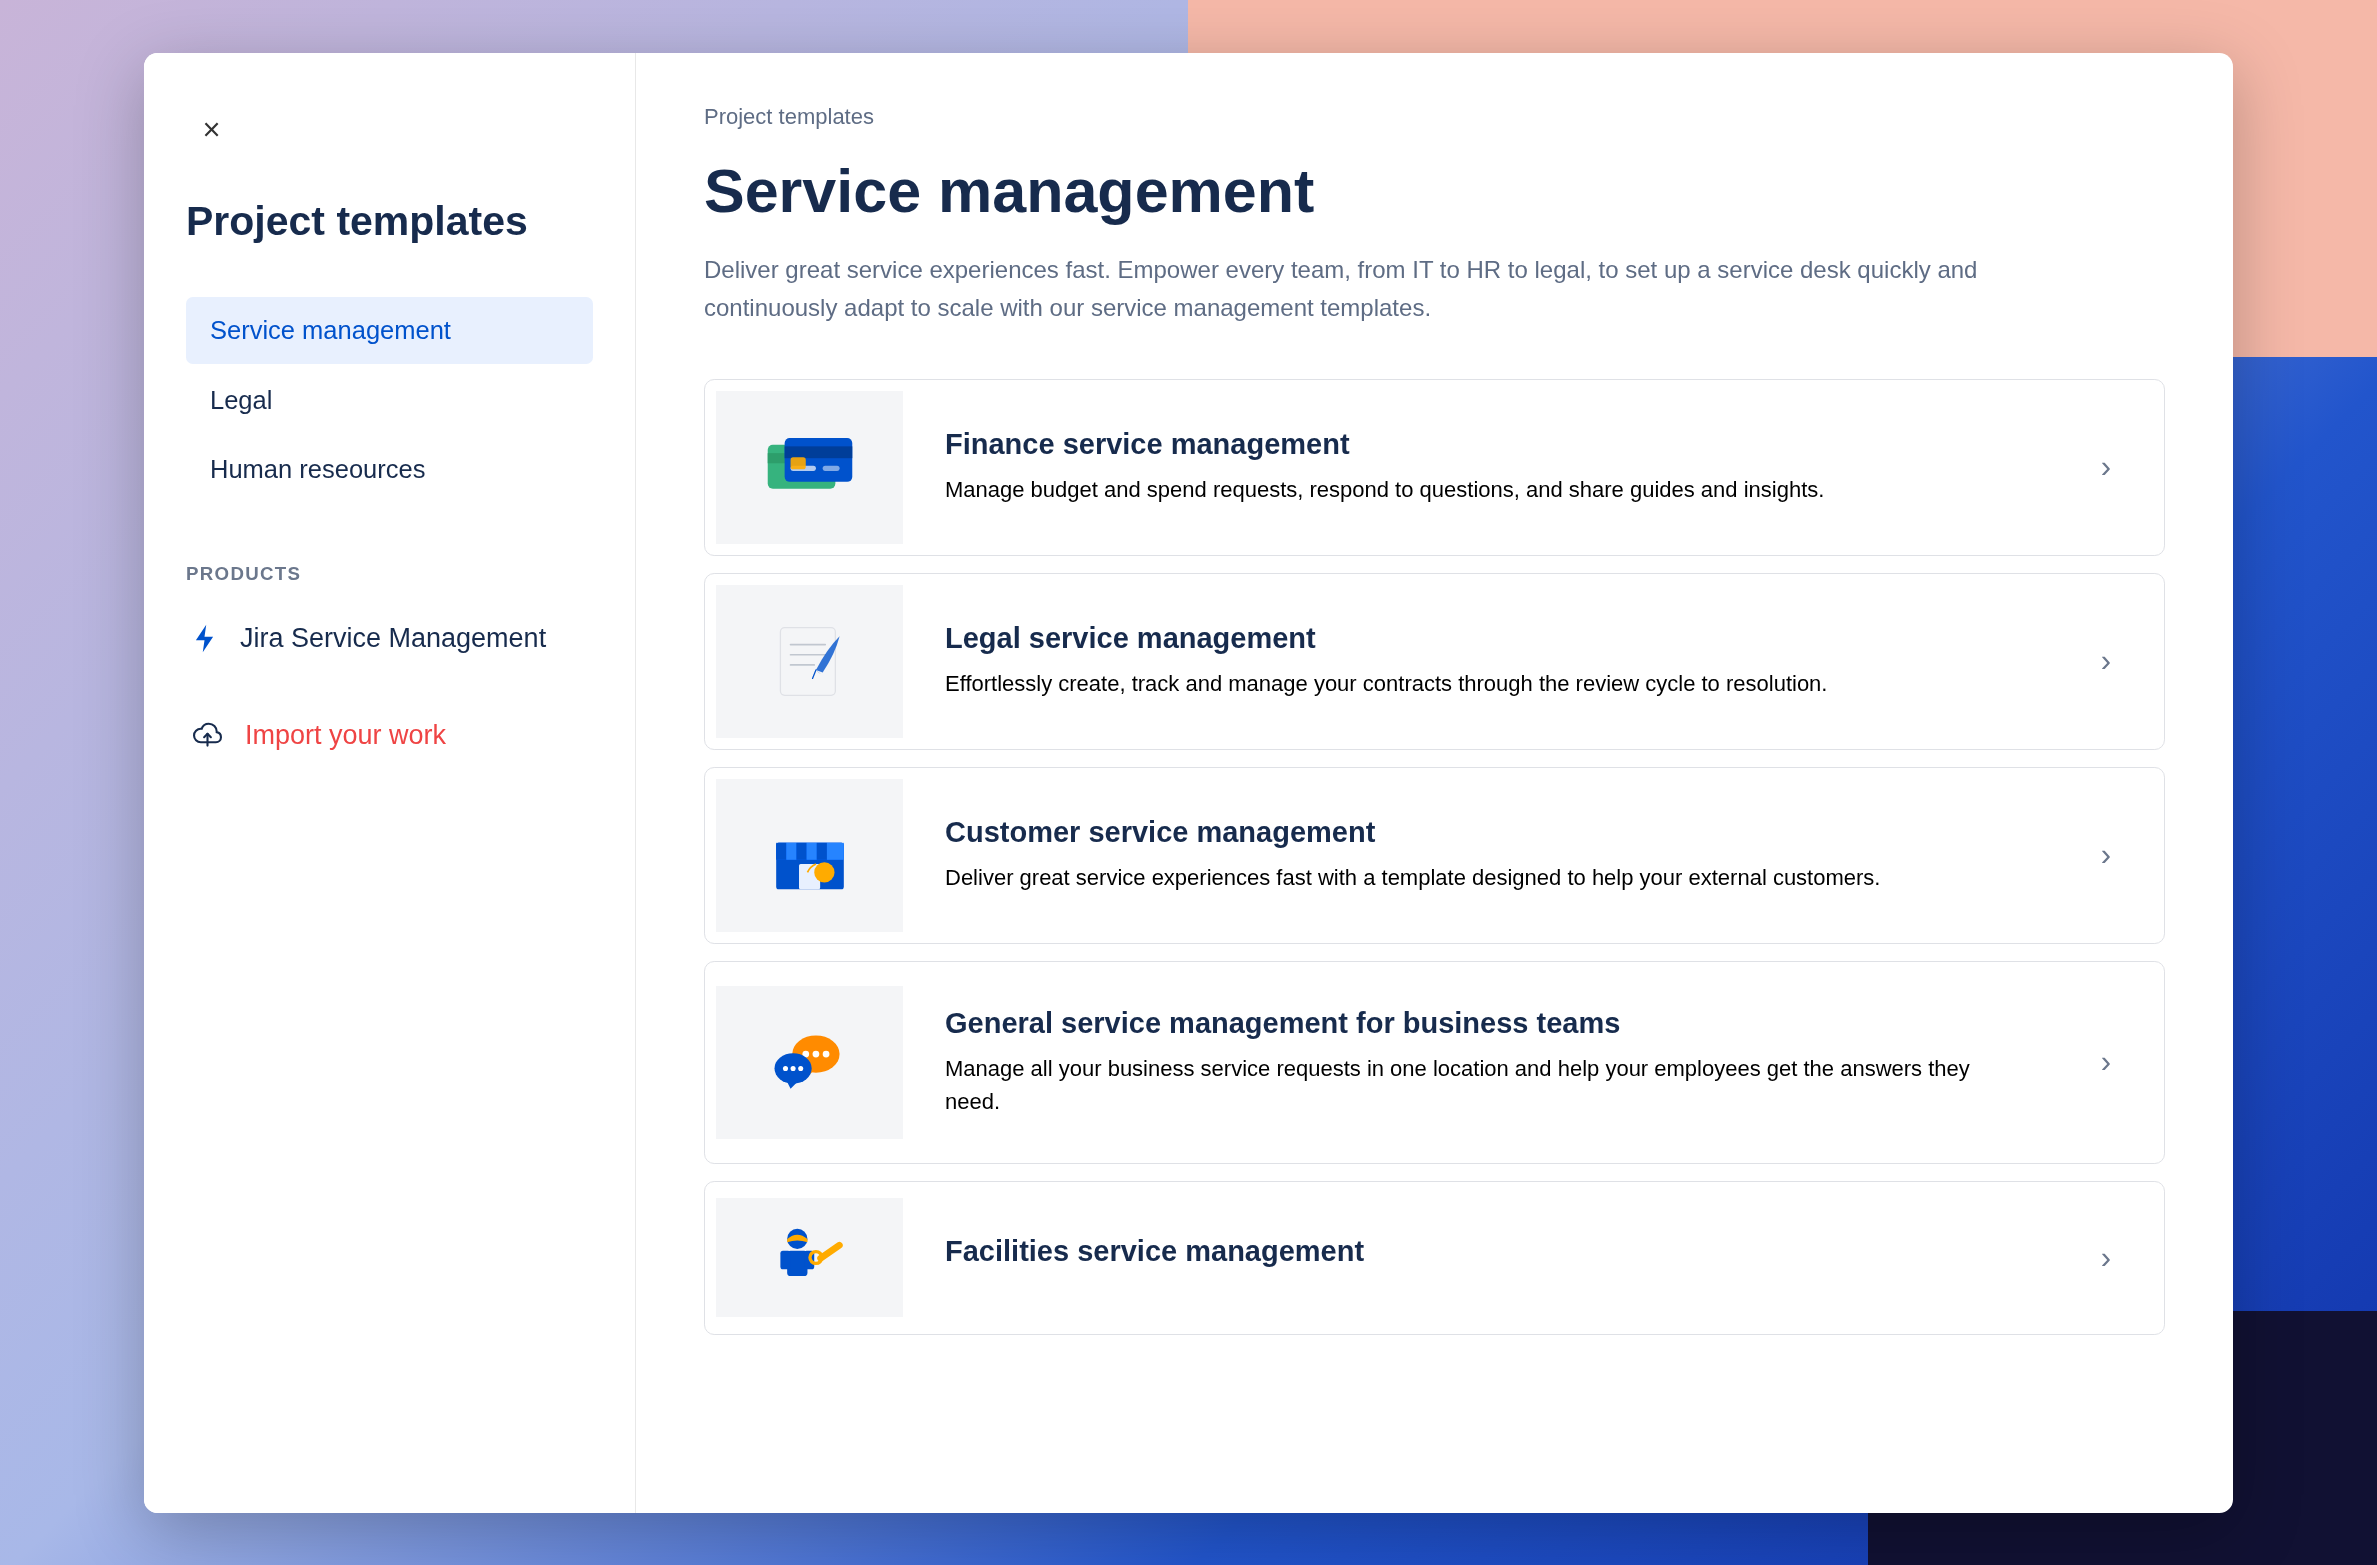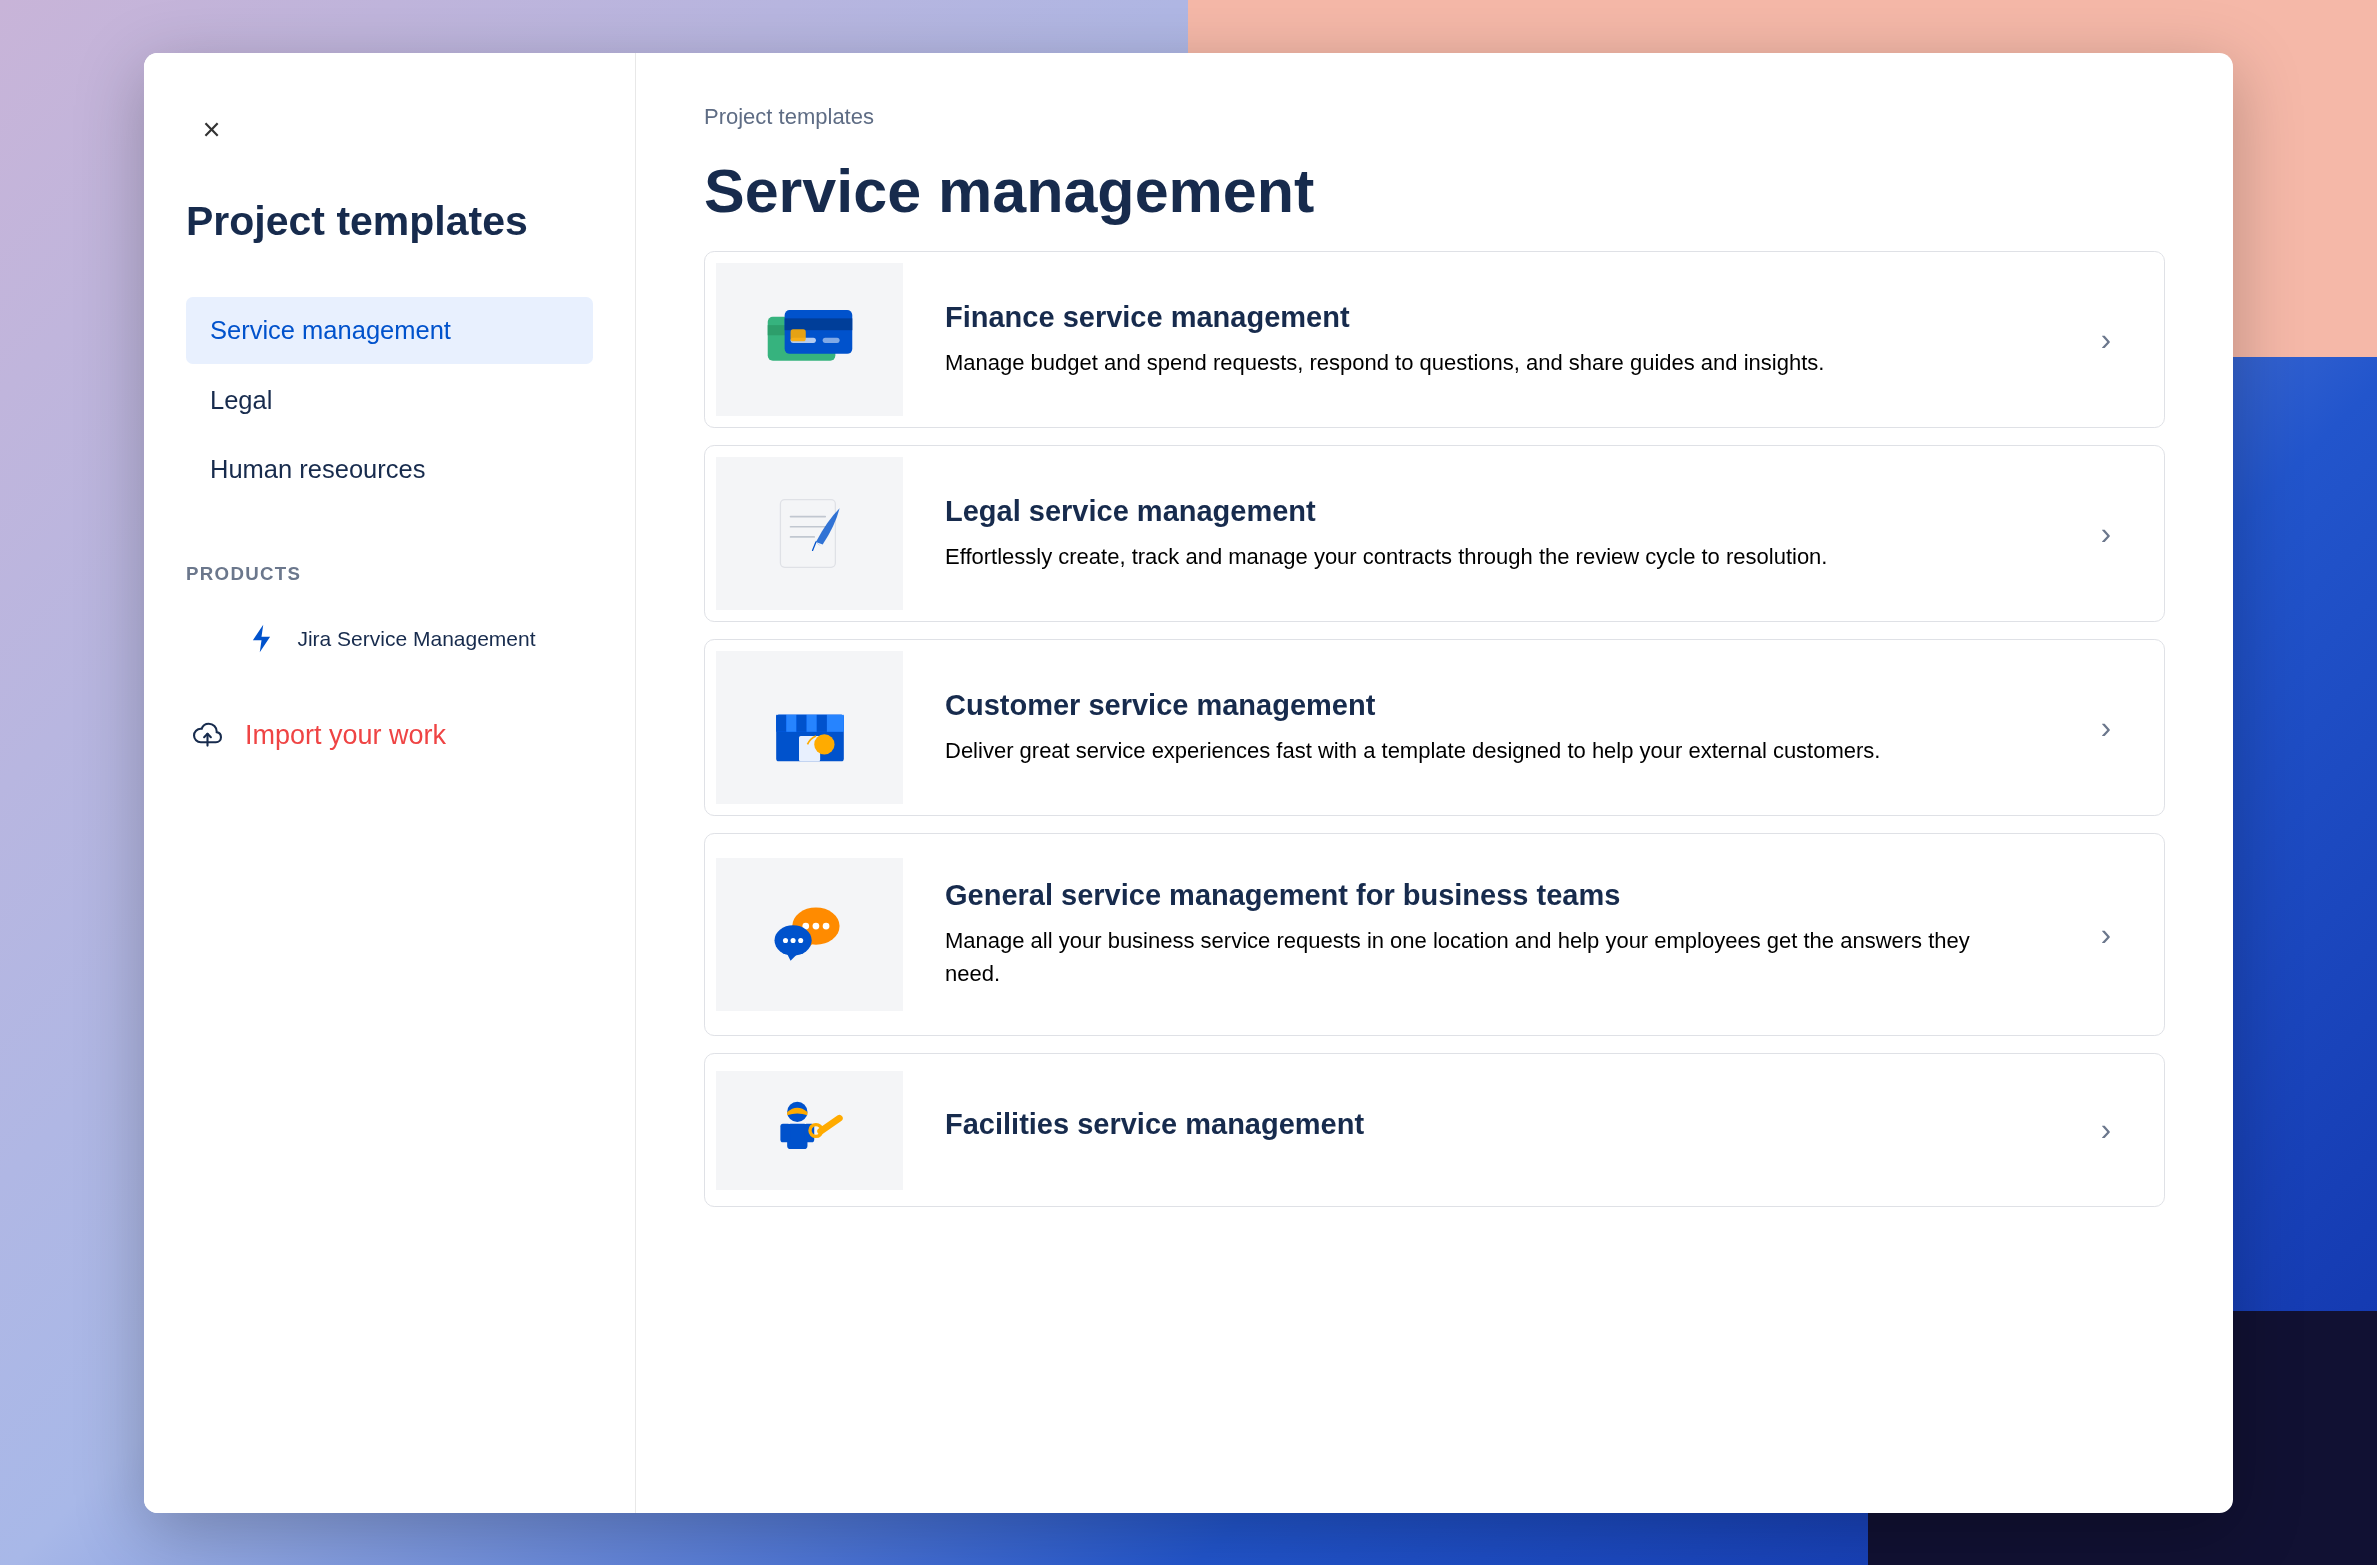--- a/index.html
+++ b/index.html
@@ -109,24 +109,23 @@
       margin-bottom: 20.4px;
       margin-top: 8.5px;
     }
 
     .sidebar-product-item {
       display: flex;
       align-items: center;
       gap: 17px;
       padding: 15.3px 0;
       cursor: pointer;
-      font-size: 21px;
+      font-size: 27px;
       color: #172b4d;
       margin-bottom: 42px;
-      justify-content: center;
     }
 
     .product-icon {
       width: 37px;
       height: 37px;
       display: flex;
       align-items: center;
       justify-content: center;
     }
 
@@ -267,20 +266,21 @@
           <line x1="22" y1="20" x2="22" y2="34" stroke="#172b4d" stroke-width="2.5" stroke-linecap="round"></line>
         </svg>
       </span>
       <span>Import your work</span>
     </div>
   </div>
 
   <div class="main-content">
     <div class="breadcrumb">Project templates</div>
     <h1 class="page-title">Service management</h1>
+    <p class="page-description">Deliver great service experiences fast. Empower every team, from IT to HR to legal, to set up a service desk quickly and continuously adapt to scale with our service management templates.</p>
 
     <div class="template-list">
 
       <div class="template-card">
         <div class="template-icon-box">
           <svg width="110" height="93" viewBox="0 0 130 110" fill="none" xmlns="http://www.w3.org/2000/svg">
 
             <rect x="15" y="28" width="80" height="52" rx="6" fill="#36b37e"></rect>
             <rect x="15" y="38" width="80" height="12" fill="#2d9e6b"></rect>
 

